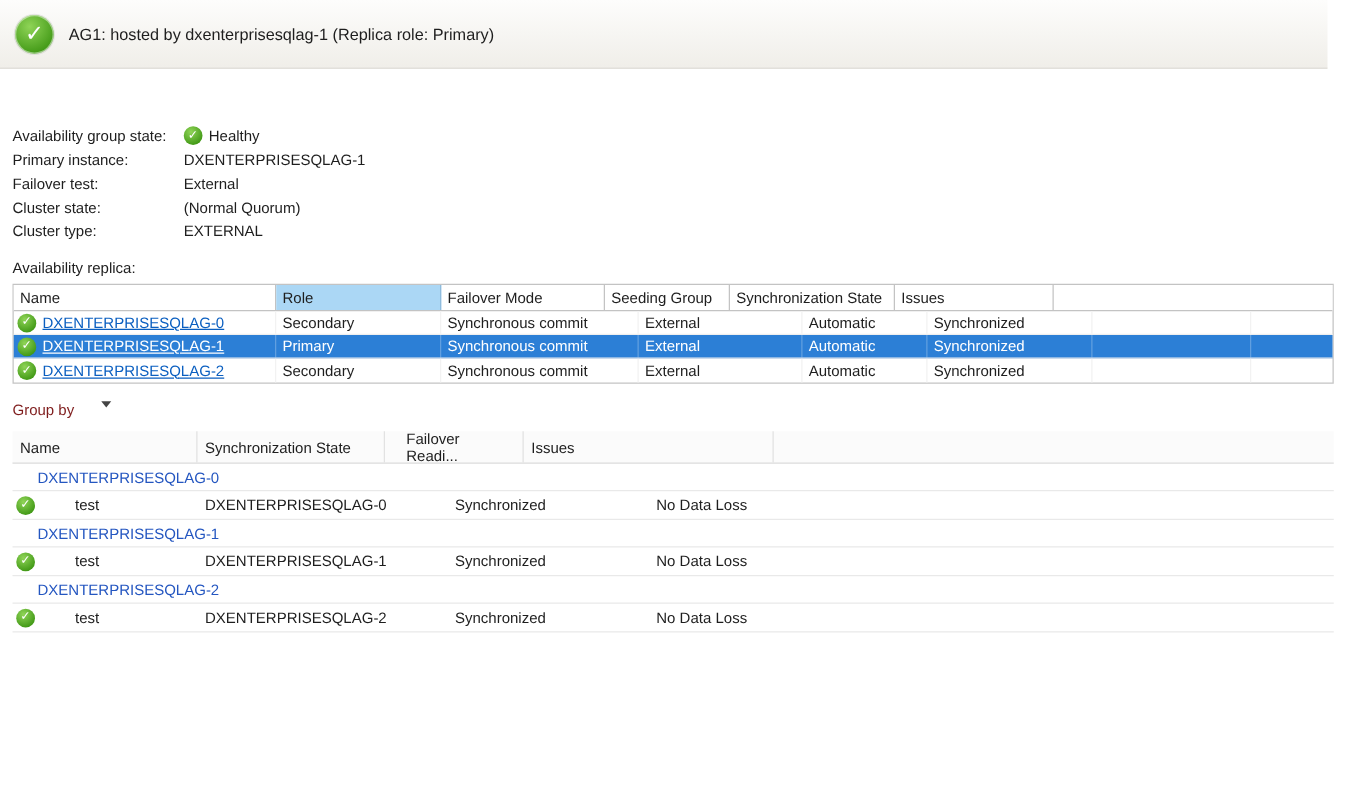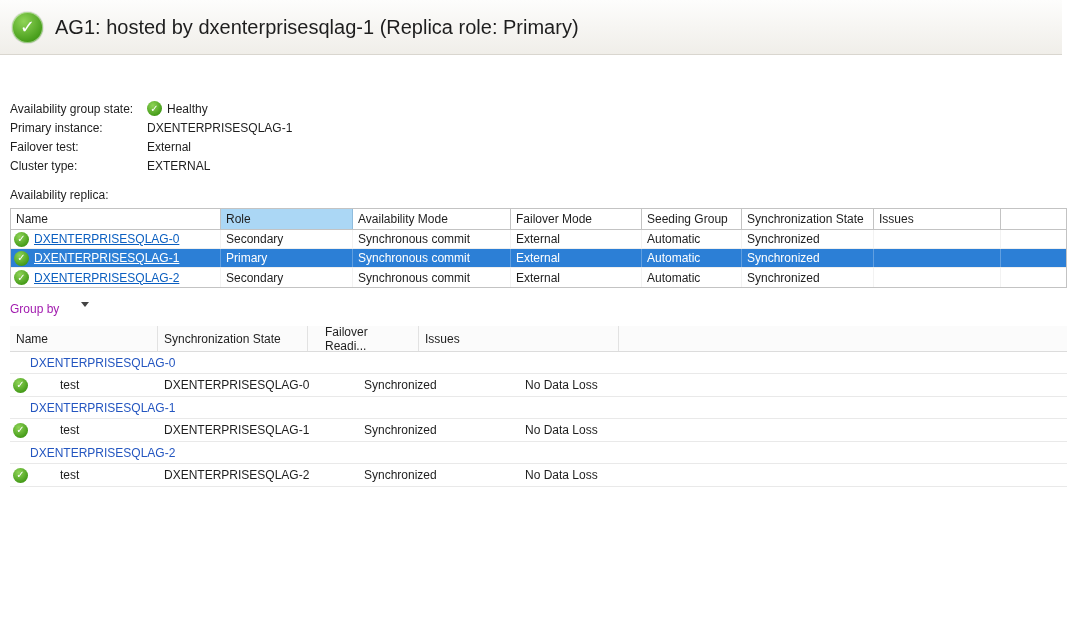--- a/index.html
+++ b/index.html
@@ -12,21 +12,21 @@
     --grid-border:#c3c3c3;
   }
   *{margin:0;padding:0;box-sizing:border-box;}
   html,body{width:1077px;height:628px;background:#fff;overflow:hidden;
     font-family:"Liberation Sans","DejaVu Sans",sans-serif;font-size:12px;color:#1e1e1e;}
 
   
   .header{height:55px;margin-right:15px;display:flex;align-items:center;padding:0 12px;
     background:linear-gradient(to bottom,var(--header-grad-top),var(--header-grad-bottom));
     border-bottom:1px solid #d9d6cf;}
-  .title{margin-left:12px;font-size:20px;color:#1e1e1e;}
+  .title{margin-left:12px;font-size:13px;color:#1e1e1e;}
 
   
   .check{display:inline-flex;align-items:center;justify-content:center;border-radius:50%;
     background:radial-gradient(circle at 38% 30%,#8fd457,var(--healthy-green) 78%);
     color:#fff;font-weight:bold;flex:none;}
   .check::after{content:"✓";line-height:1;}
   .check.big{width:31px;height:31px;font-size:18px;box-shadow:inset 0 0 0 1px rgba(255,255,255,.45),0 0 0 1px rgba(0,0,0,.08);}
   .check.sm{width:15px;height:15px;font-size:10px;}
 
   
@@ -54,21 +54,21 @@
   .c-role{width:132px;}
   .c-avm{width:158px;}
   .c-fom{width:131px;}
   .c-seed{width:100px;}
   .c-sync{width:132px;}
   .c-iss{width:127px;}
   .c-fill{flex:1;border-right:none !important;}
   .link{color:var(--link-blue);text-decoration:underline;cursor:pointer;}
 
   
-  .groupby{margin:14px 0 0 10px;display:inline-flex;align-items:flex-start;gap:22px;cursor:pointer;color:#a21caf;}
+  .groupby{margin:14px 0 0 10px;display:inline-flex;align-items:flex-start;gap:22px;cursor:pointer;color:#7f1d1d;}
   .caret{width:0;height:0;border-left:4px solid transparent;border-right:4px solid transparent;border-top:5px solid #444;}
 
   
   .db-grid{margin:10px 0 0 10px;width:1057px;}
   .db-header{display:flex;height:26px;background:#fbfbfb;border-bottom:1px solid #dcdcdc;}
   .db-header .cell{display:flex;align-items:center;padding:0 6px;height:100%;border-right:1px solid #e2e2e2;}
   .db-group-title{height:22px;display:flex;align-items:center;padding-left:20px;
     color:#2456c0;border-bottom:1px solid #e9e9e9;cursor:pointer;}
   .db-row{display:flex;height:23px;border-bottom:1px solid #e9e9e9;}
   .db-row .cell{display:flex;align-items:center;padding:0 6px;height:100%;gap:26px;}
@@ -101,33 +101,36 @@
   </div>
   <div class="status-row">
     <span class="label">Primary instance:</span>
     <span class="value">DXENTERPRISESQLAG-1</span>
   </div>
   <div class="status-row">
     <span class="label">Failover test:</span>
     <span class="value">External</span>
   </div>
   <div class="status-row">
+    <span class="label">Cluster state:</span>
+    <span class="value">(Normal Quorum)</span>
+  </div>
+  <div class="status-row">
     <span class="label">Cluster type:</span>
     <span class="value">EXTERNAL</span>
   </div>
 </div>
 
 <div class="section-label">Availability replica:</div>
 
 
 <div class="replica-grid">
   <div class="rg-header">
     <div class="cell c-name">Name</div>
     <div class="cell c-role sorted">Role</div>
-    <div class="cell c-avm">Availability Mode</div>
     <div class="cell c-fom">Failover Mode</div>
     <div class="cell c-seed">Seeding Group</div>
     <div class="cell c-sync">Synchronization State</div>
     <div class="cell c-iss">Issues</div>
     <div class="cell c-fill"></div>
   </div>
 
   <div class="rg-row">
     <div class="cell c-name">
       <span class="check sm"></span>

